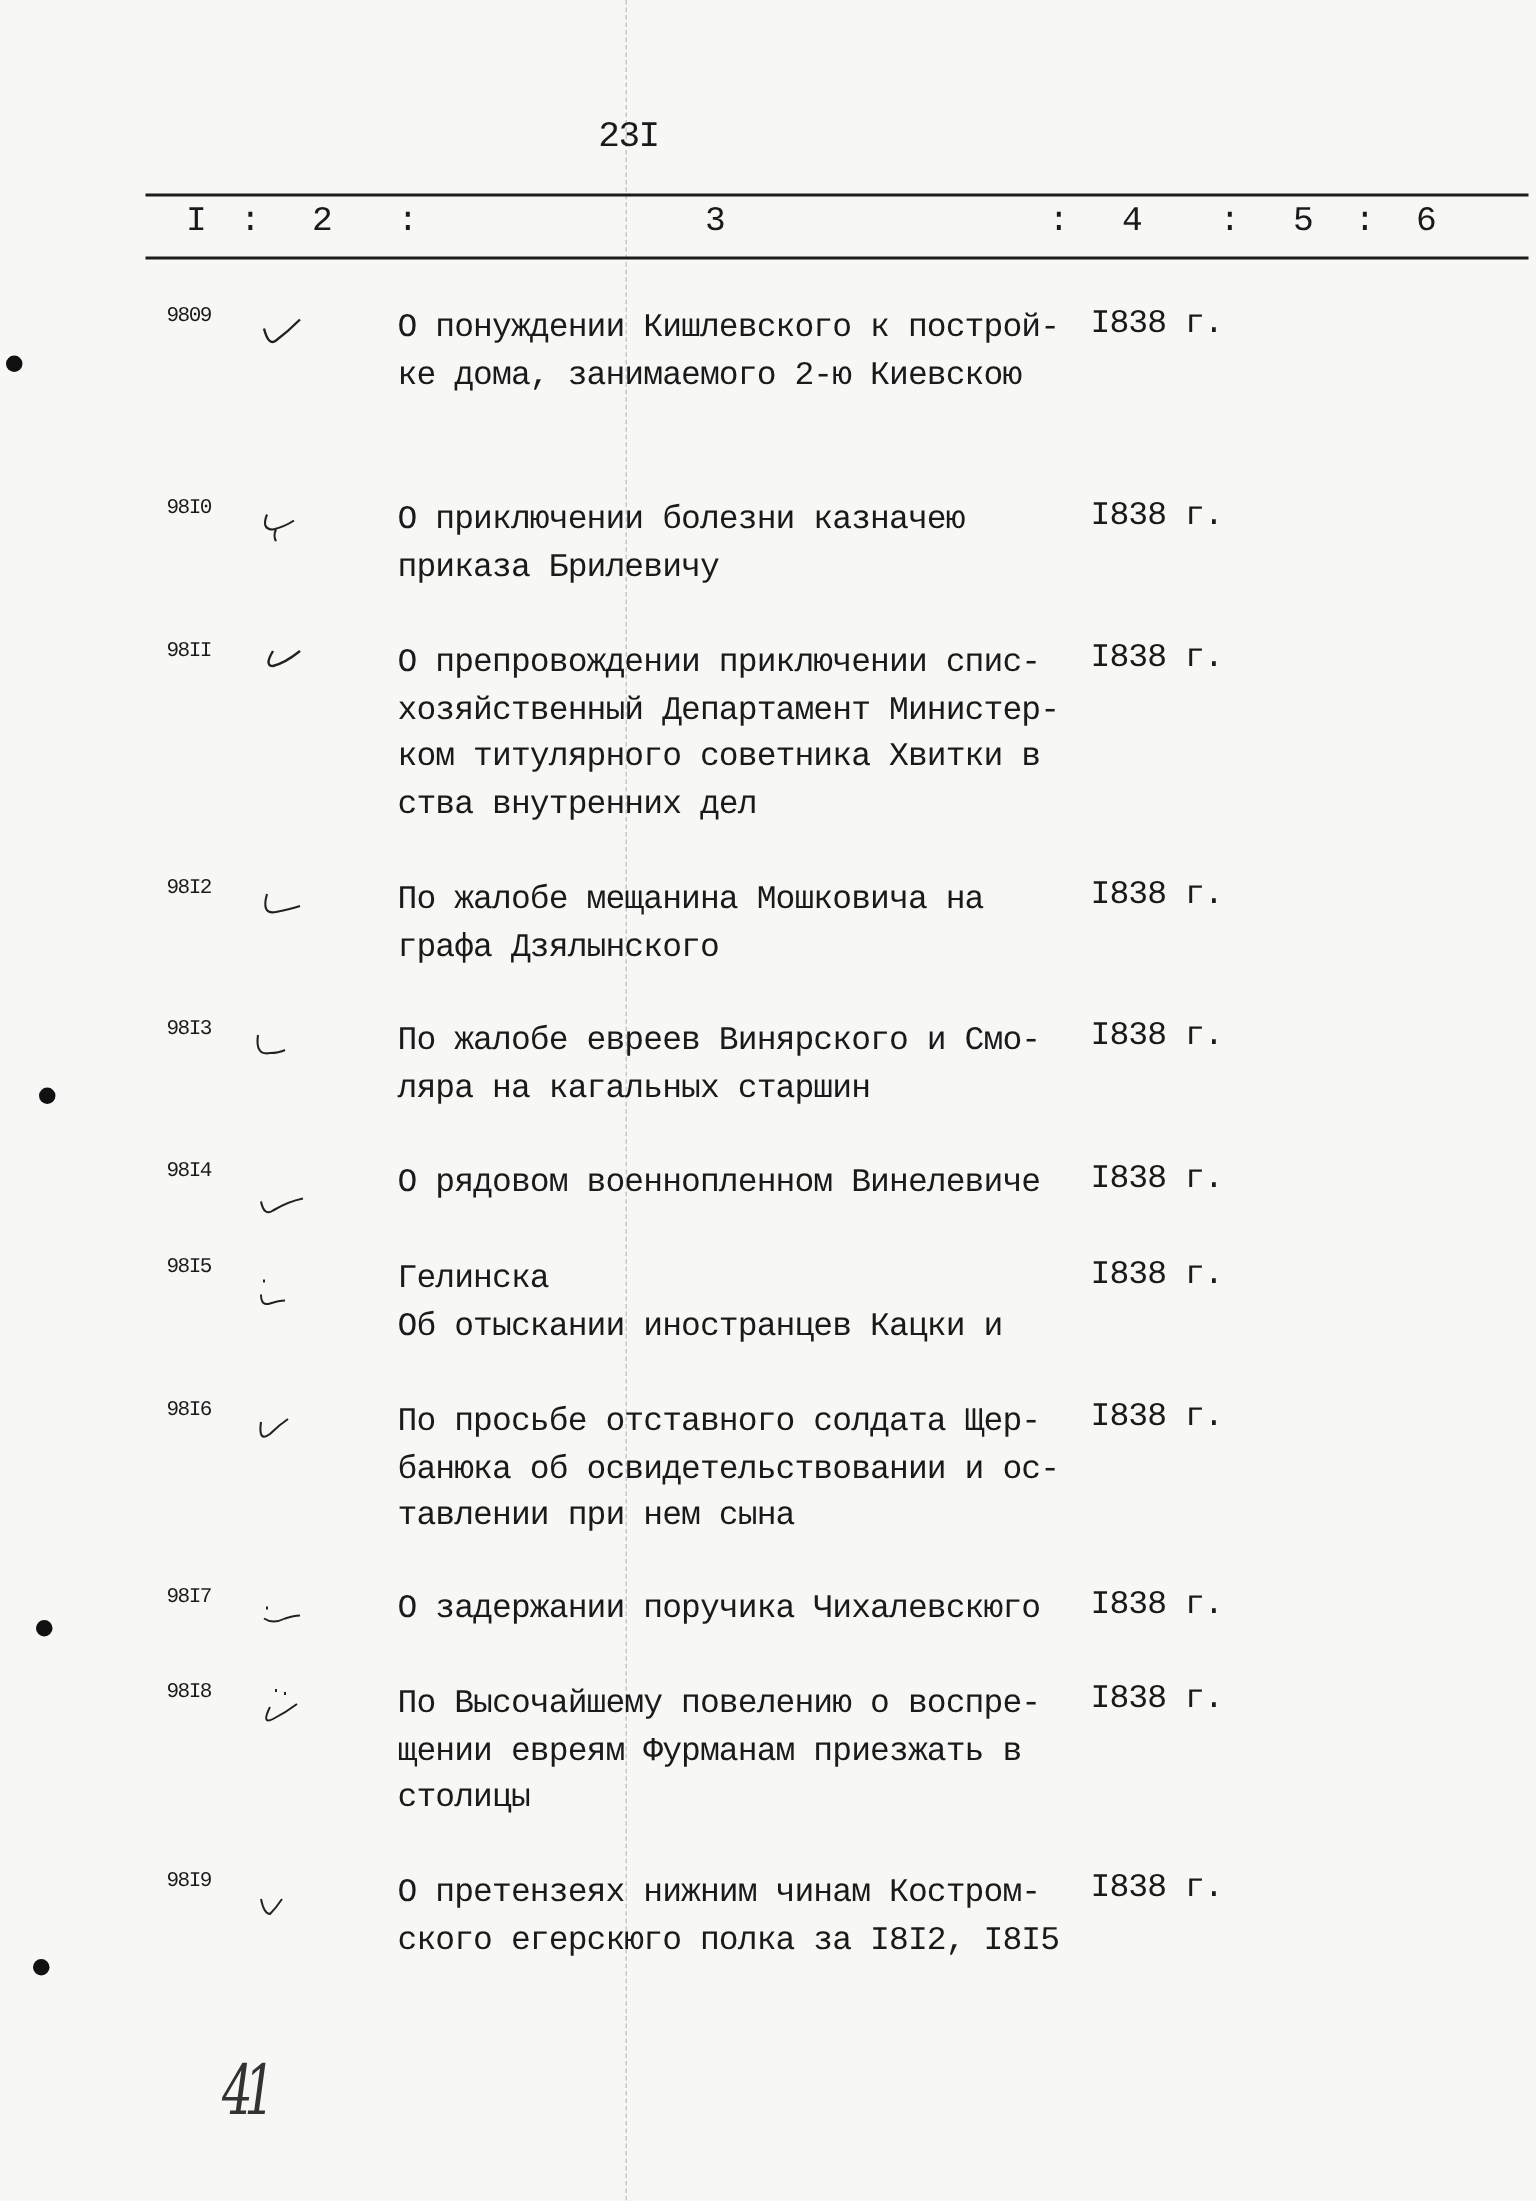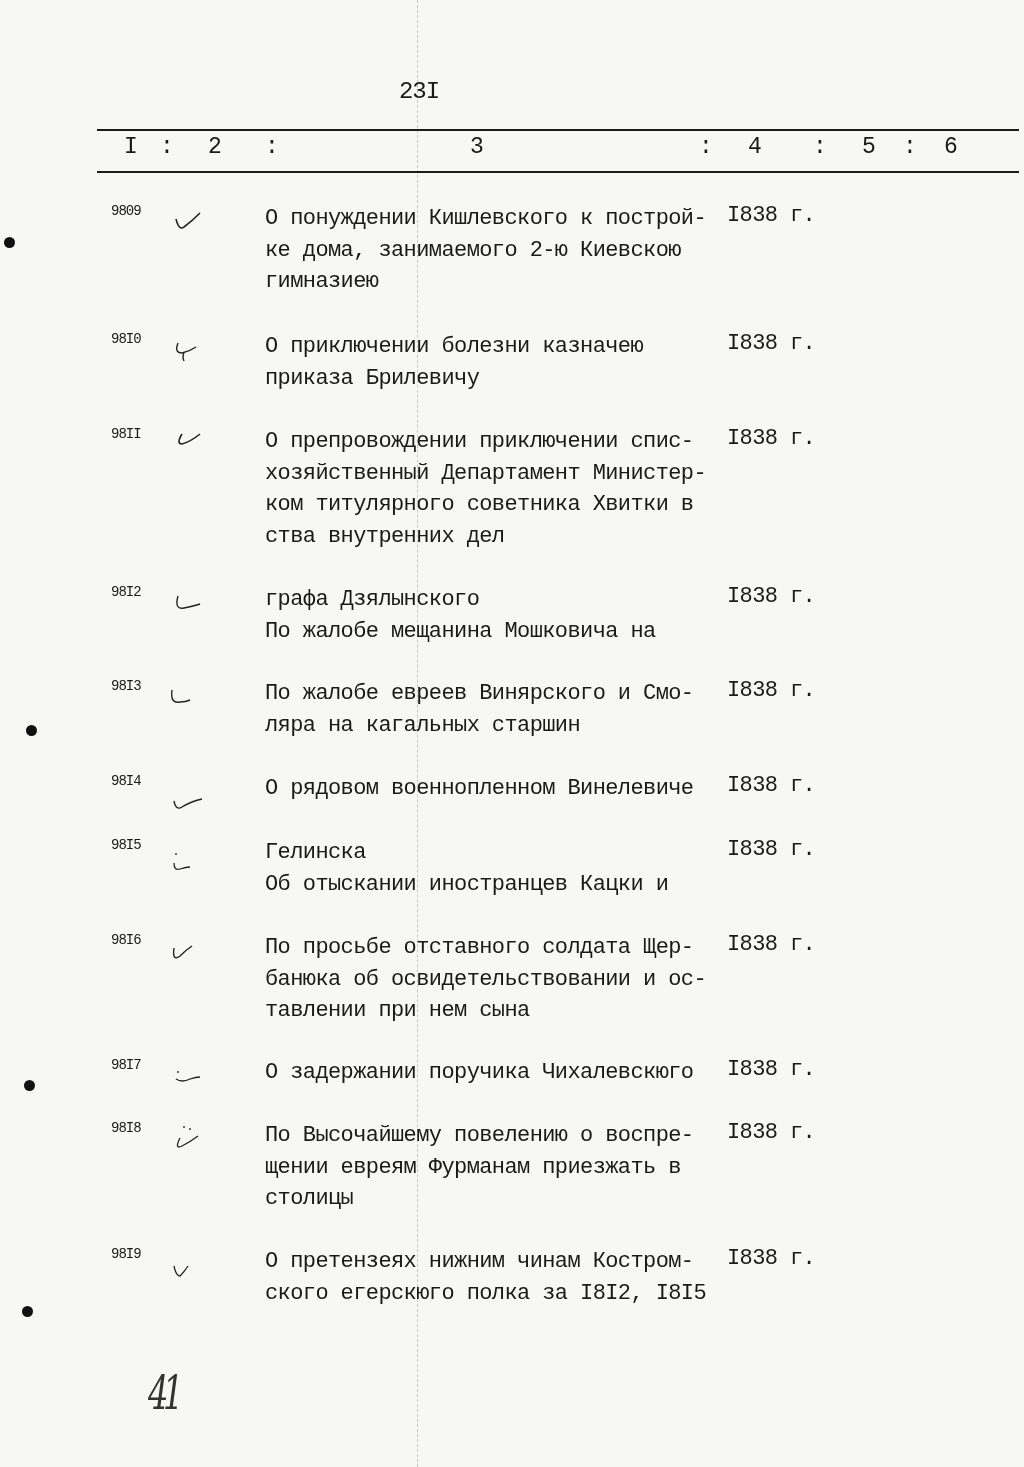--- a/index.html
+++ b/index.html
@@ -55,21 +55,21 @@
   <span style="left:903px">:</span>
   <span style="left:944px">6</span>
 </div>
 <div class="rule bottom"></div>
 
 <div class="entry" style="top:203px">
   <span class="num">9809</span>
   <svg class="check" viewBox="0 0 34 26">
       <path d="M6 12 Q9 24 14 20 Q22 14 30 6" fill="none" stroke="#222" stroke-width="1.6"></path>
     </svg>
-  <div class="lines"><div>О понуждении Кишлевского к построй-</div><div>ке дома, занимаемого 2-ю Киевскою</div><div>гимназиею</div></div>
+  <div class="lines"><div>О понуждении Кишлевского к построй-</div><div>ке дома, занимаемого 2-ю Киевскою</div></div>
   <span class="year">I838 г.</span>
 </div>
 
 <div class="entry" style="top:331px">
   <span class="num">98I0</span>
   <svg class="check" viewBox="0 0 34 26">
       <path d="M8 8 Q4 18 12 18 Q20 16 26 12 M14 18 Q12 22 14 26" fill="none" stroke="#222" stroke-width="1.4"></path>
     </svg>
   <div class="lines"><div>О приключении болезни казначею</div><div>приказа Брилевичу</div></div>
   <span class="year">I838 г.</span>
@@ -82,21 +82,21 @@
     </svg>
   <div class="lines"><div>О препровождении приключении спис-</div><div>хозяйственный Департамент Министер-</div><div>ком титулярного советника Хвитки в</div><div>ства внутренних дел</div></div>
   <span class="year">I838 г.</span>
 </div>
 
 <div class="entry" style="top:584px">
   <span class="num">98I2</span>
   <svg class="check" viewBox="0 0 34 26">
       <path d="M8 8 Q4 22 14 20 Q24 18 30 16" fill="none" stroke="#222" stroke-width="1.4"></path>
     </svg>
-  <div class="lines"><div>графа Дзялынского</div><div>По жалобе мещанина Мошковича на</div></div>
+  <div class="lines"><div>По жалобе мещанина Мошковича на</div><div>графа Дзялынского</div></div>
   <span class="year">I838 г.</span>
 </div>
 
 <div class="entry" style="top:678px">
   <span class="num">98I3</span>
   <svg class="check" viewBox="0 0 34 26">
       <path d="M2 8 Q0 22 10 20 Q16 20 20 18" fill="none" stroke="#222" stroke-width="1.4"></path>
     </svg>
   <div class="lines"><div>По жалобе евреев Винярского и Смо-</div><div>ляра на кагальных старшин</div></div>
   <span class="year">I838 г.</span>

